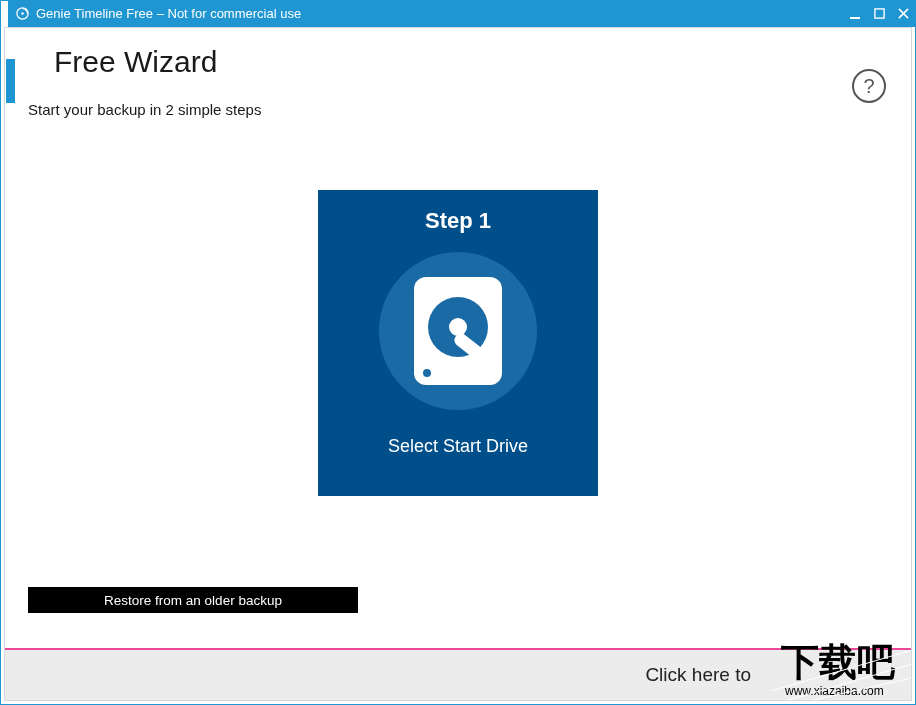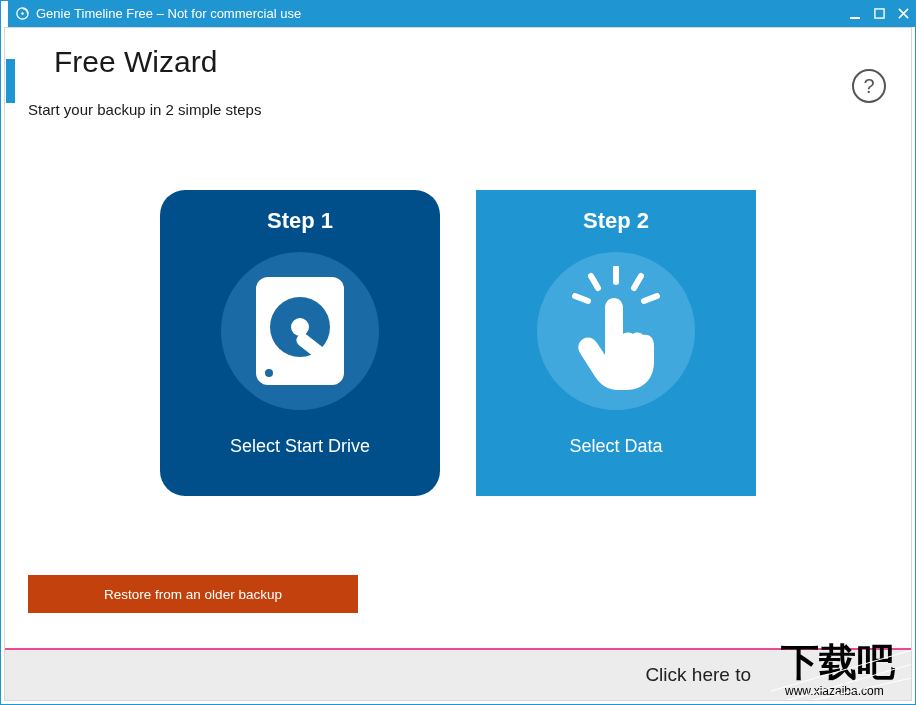--- a/index.html
+++ b/index.html
@@ -74,38 +74,38 @@
 .step-card {
   width: 280px;
   height: 306px;
   display: flex;
   flex-direction: column;
   align-items: center;
   padding-top: 18px;
   cursor: pointer;
   color: #fff;
 }
-.step-card.step1 { background: #004f8a; border-radius: 25px; }
+.step-card.step1 { background: #004f8a; }
 .step-card.step2 { background: #1f95d2; }
 .step-title { font-size: 22px; font-weight: 700; margin-bottom: 18px; }
 .step-icon-circle {
   width: 158px; height: 158px;
   border-radius: 50%;
   display: flex; align-items: center; justify-content: center;
 }
 .step1 .step-icon-circle { background: #1a6aa5; }
 .step2 .step-icon-circle { background: #41a8dd; }
 .step-label { font-size: 18px; font-weight: 400; margin-top: 26px; }
 .restore-bar {
   position: absolute;
   left: 28px;
   bottom: 34px;
   width: 330px;
-  height: 38px;
-  background: #c2410c;
+  height: 26px;
+  background: #000000;
   color: #fff;
   font-size: 13.5px;
   display: flex;
   align-items: center;
   justify-content: center;
   cursor: pointer;
 }
 .footer {
   position: absolute;
   left: 5px; right: 5px; bottom: 5px;
@@ -183,36 +183,20 @@
           <rect x="4" y="4" width="88" height="108" rx="12" ry="12" fill="#fff"></rect>
           <circle cx="48" cy="54" r="30" fill="#1a6aa5"></circle>
           <circle cx="48" cy="54" r="9" fill="#fff"></circle>
           <rect x="50" y="58" width="44" height="13" rx="6" fill="#fff" transform="rotate(38 50 58)"></rect>
           <circle cx="17" cy="100" r="4" fill="#1a6aa5"></circle>
         </svg>
       </div>
       <div class="step-label">Select Start Drive</div>
     </div>
 
-    <div class="step-card step2">
-      <div class="step-title">Step 2</div>
-      <div class="step-icon-circle">
-        <svg width="110" height="130" viewBox="0 0 110 130">
-          <g stroke="#fff" stroke-width="6" stroke-linecap="round">
-            <line x1="55" y1="2" x2="55" y2="16"></line>
-            <line x1="30" y1="10" x2="37" y2="22"></line>
-            <line x1="80" y1="10" x2="73" y2="22"></line>
-            <line x1="14" y1="30" x2="27" y2="35"></line>
-            <line x1="96" y1="30" x2="83" y2="35"></line>
-          </g>
-          <path d="M44 42 c0 -6 4 -10 9 -10 s9 4 9 10 v26 c3 -2 7 -2 10 0 c3 -2 7 -2 10 1 c3 -1 7 0 9 3 c2 3 2 7 2 12 v12 c0 16 -10 28 -28 28 h-8 c-10 0 -18 -5 -24 -15 l-14 -22 c-3 -5 -2 -11 3 -14 c5 -3 11 -1 14 4 l8 12 z" fill="#fff"></path>
-        </svg>
-      </div>
-      <div class="step-label">Select Data</div>
-    </div>
   </div>
 
   <div class="restore-bar">Restore from an older backup</div>
 </div>
 
 <div class="footer">
   <span>Click here to</span>
 </div>
 
 <div class="watermark">

